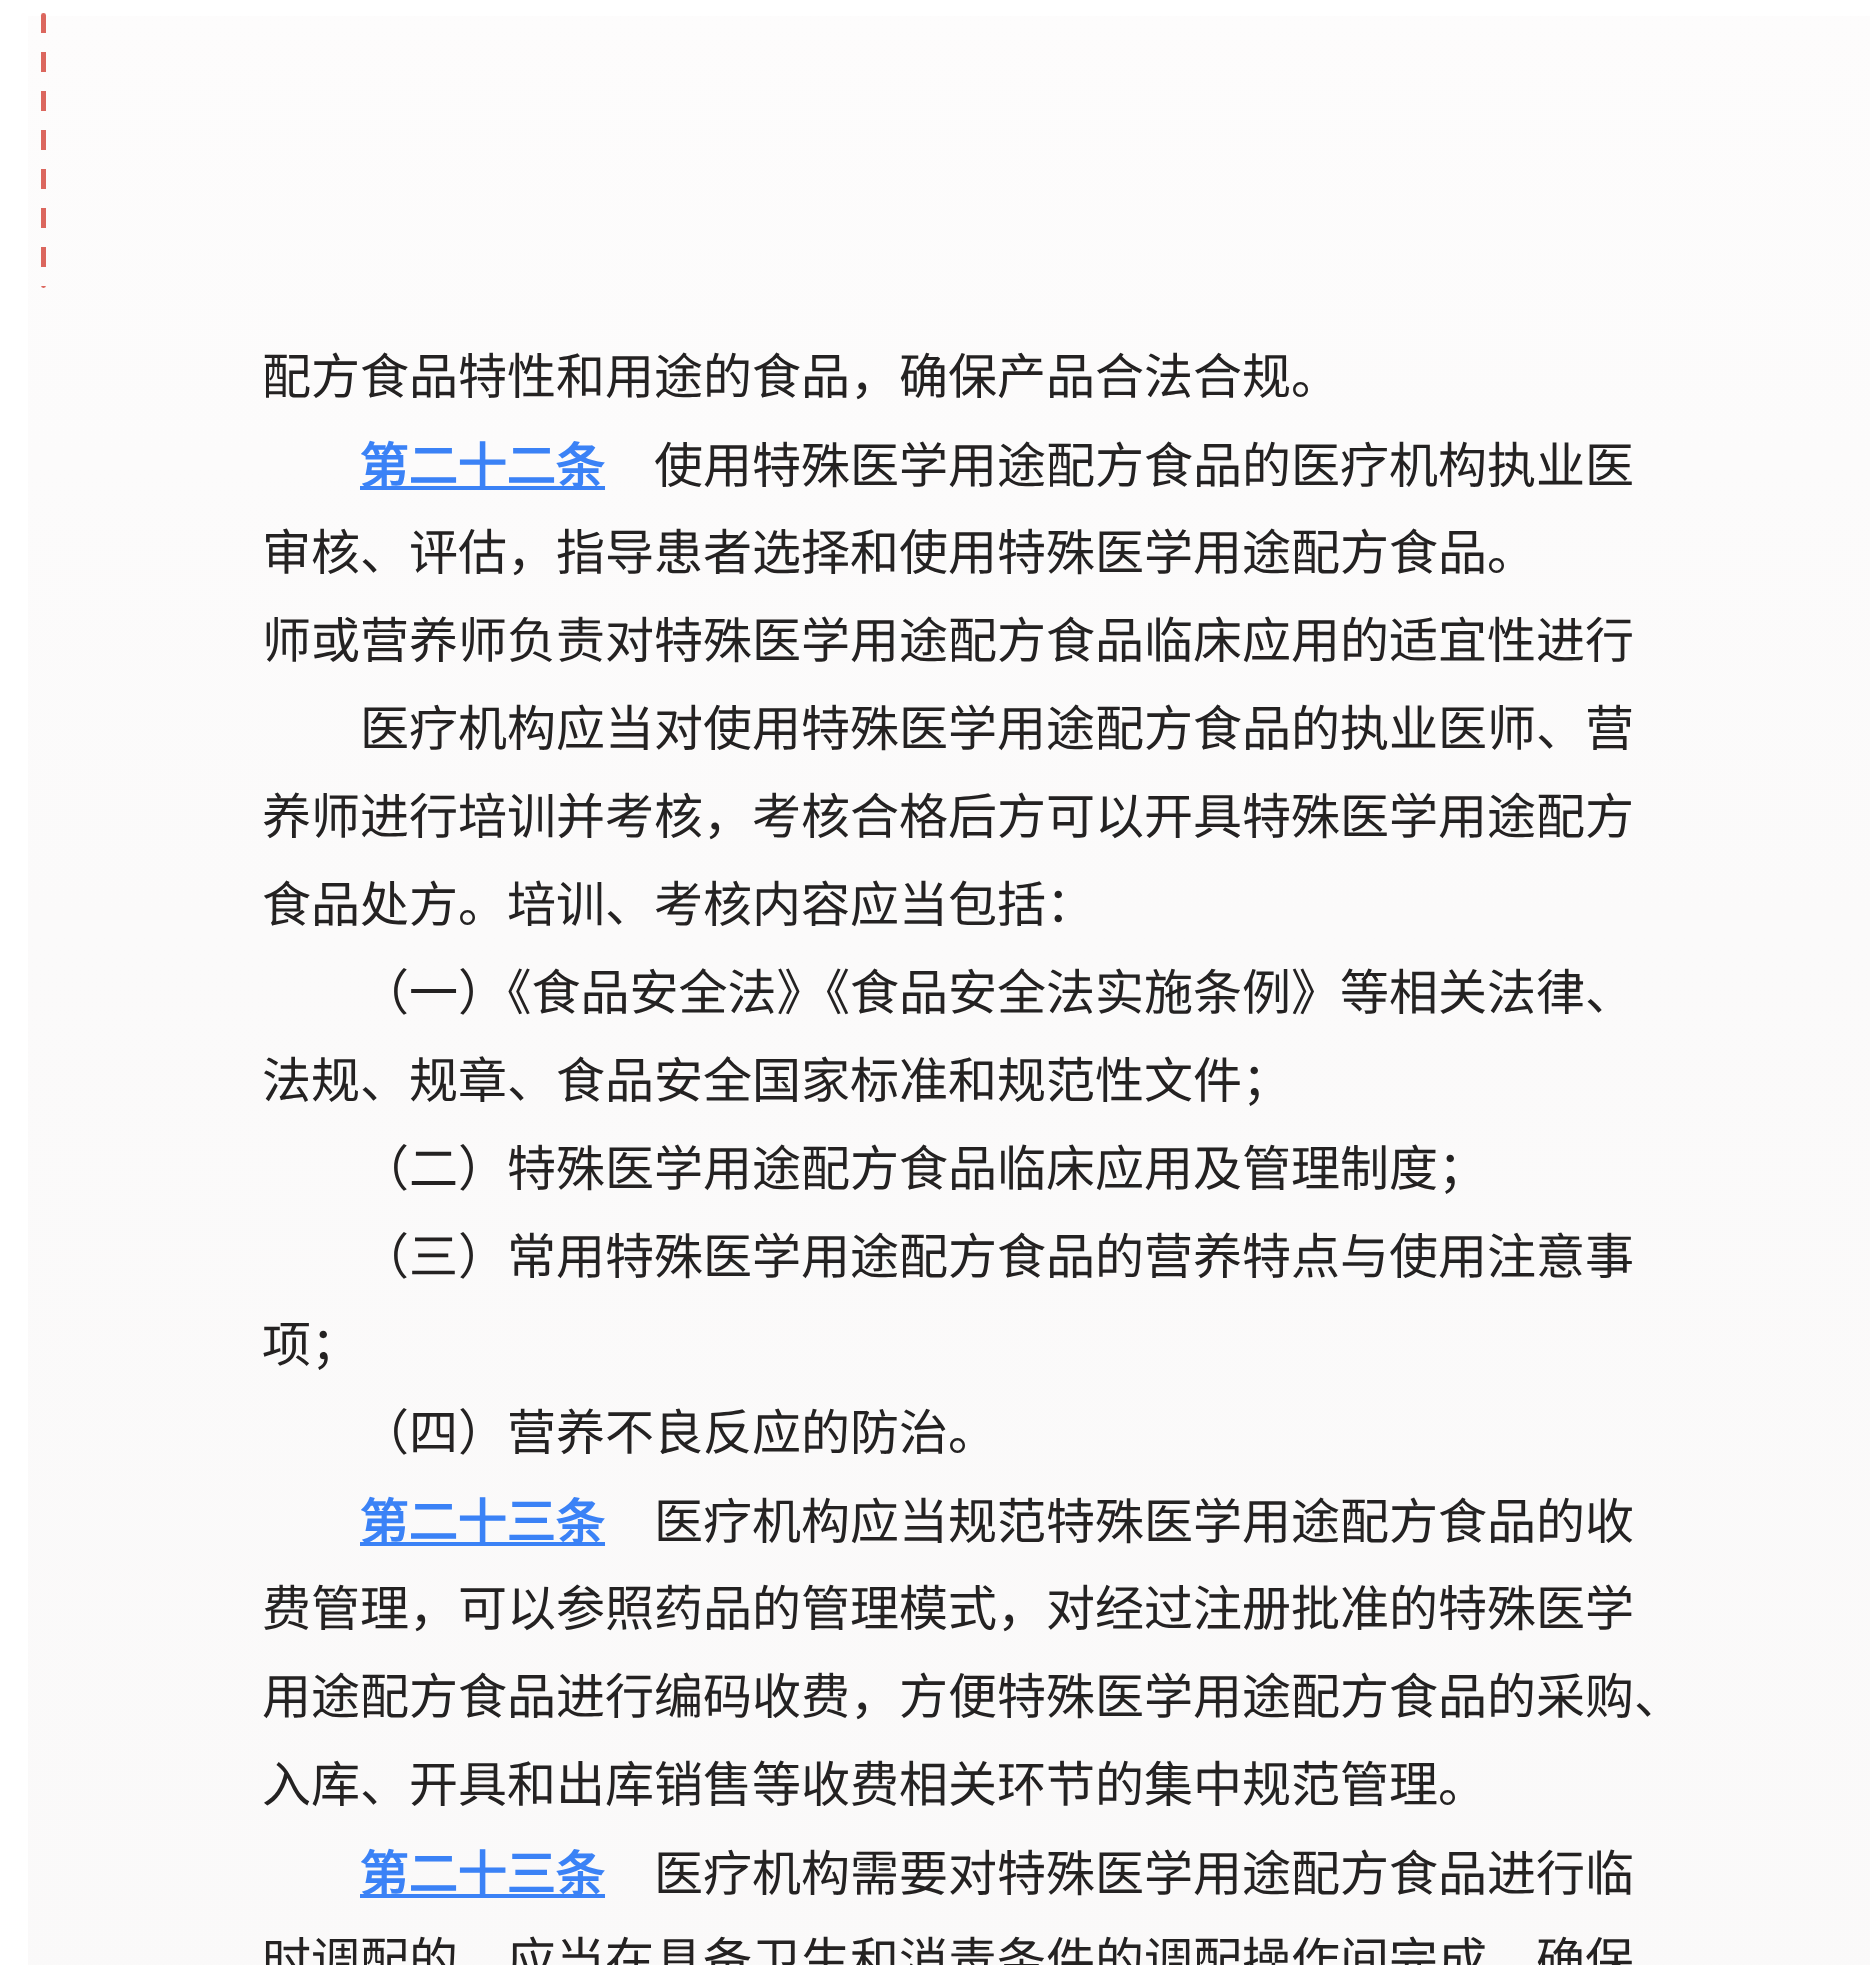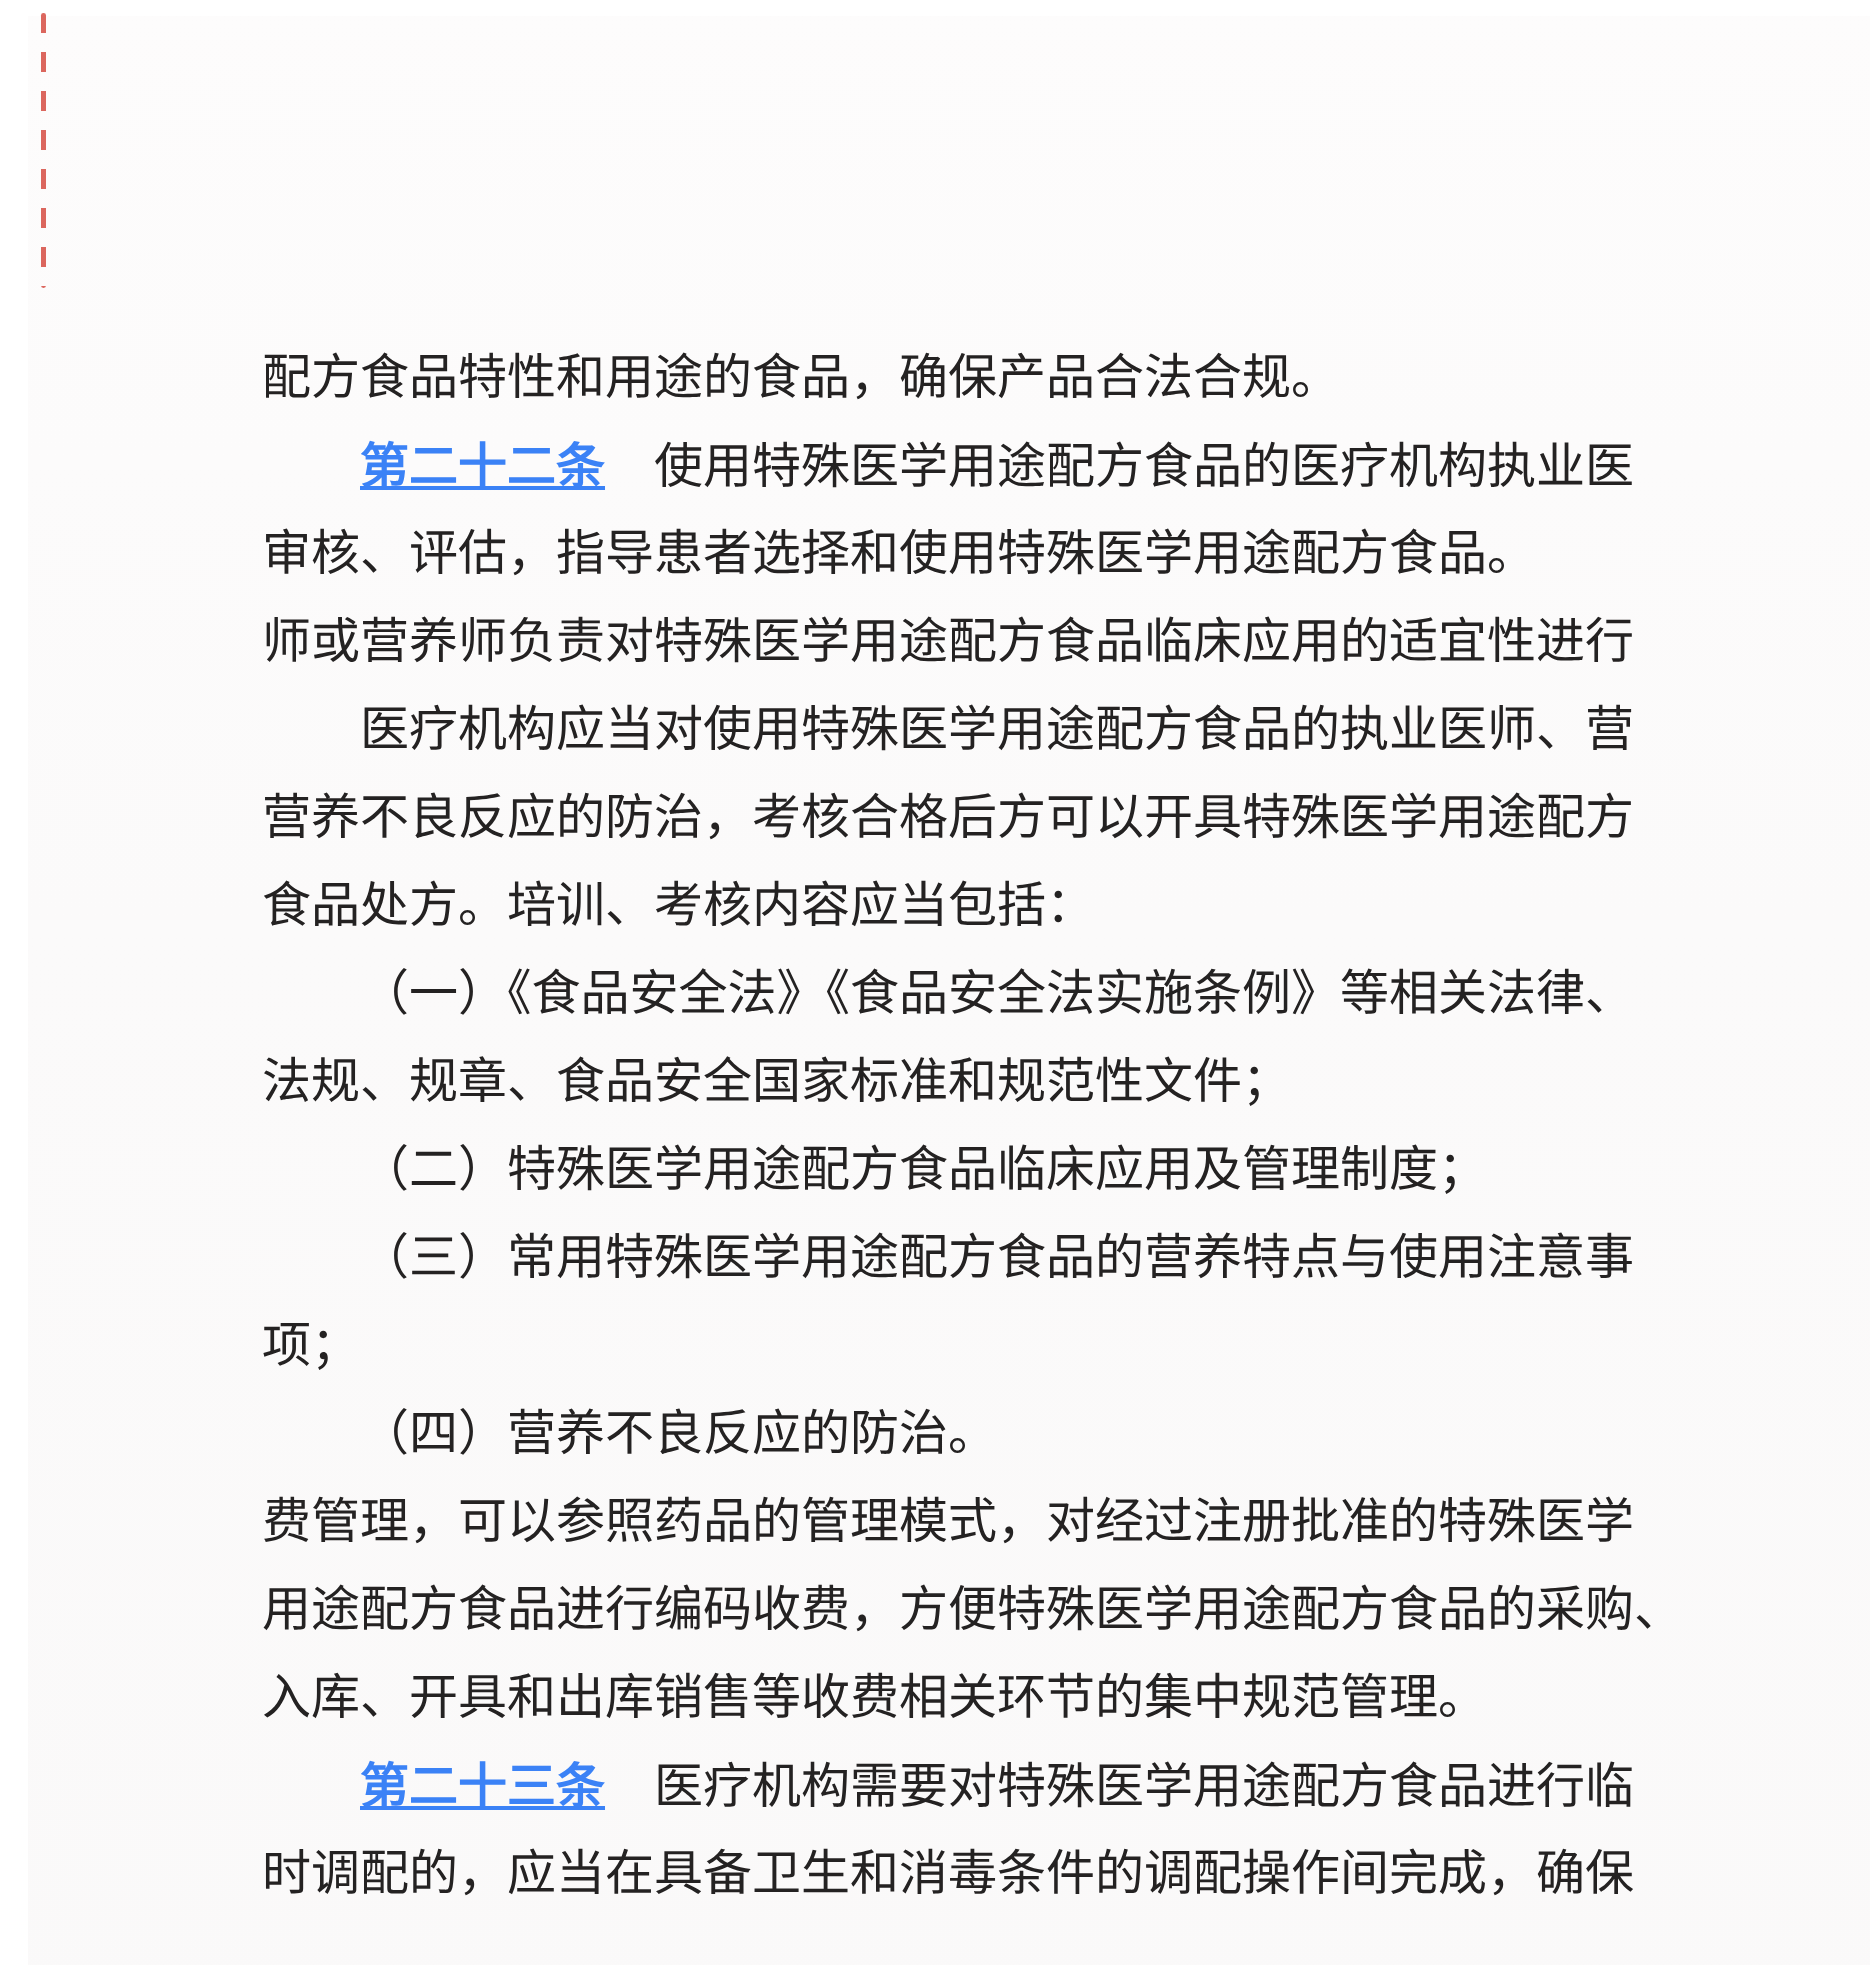--- a/index.html
+++ b/index.html
@@ -101,21 +101,21 @@
 
   <div class="line">
     <span class="rest">师或营养师负责对特殊医学用途配方食品临床应用的适宜性进行</span>
   </div>
 
   <div class="line ind">
     <span class="rest">医疗机构应当对使用特殊医学用途配方食品的执业医师、营</span>
   </div>
 
   <div class="line">
-    <span class="rest">营养不良反应的防治，考核合格后方可以开具特殊医学用途配方</span>
+    <span class="rest">养师进行培训并考核，考核合格后方可以开具特殊医学用途配方</span>
   </div>
 
   <div class="line">
     <span class="rest">食品处方。培训、考核内容应当包括：</span>
   </div>
 
   <div class="line ind">
     <span class="rest">（一）《食品安全法》《食品安全法实施条例》等相关法律、</span>
   </div>
 
@@ -132,20 +132,23 @@
   </div>
 
   <div class="line">
     <span class="rest">项；</span>
   </div>
 
   <div class="line ind">
     <span class="rest">（四）营养不良反应的防治。</span>
   </div>
 
+  <div class="line ind">
+    <span class="head">第二十三条</span><span class="rest">　医疗机构应当规范特殊医学用途配方食品的收</span>
+  </div>
 
   <div class="line">
     <span class="rest">费管理，可以参照药品的管理模式，对经过注册批准的特殊医学</span>
   </div>
 
   <div class="line">
     <span class="rest">用途配方食品进行编码收费，方便特殊医学用途配方食品的采购、</span>
   </div>
 
   <div class="line">

